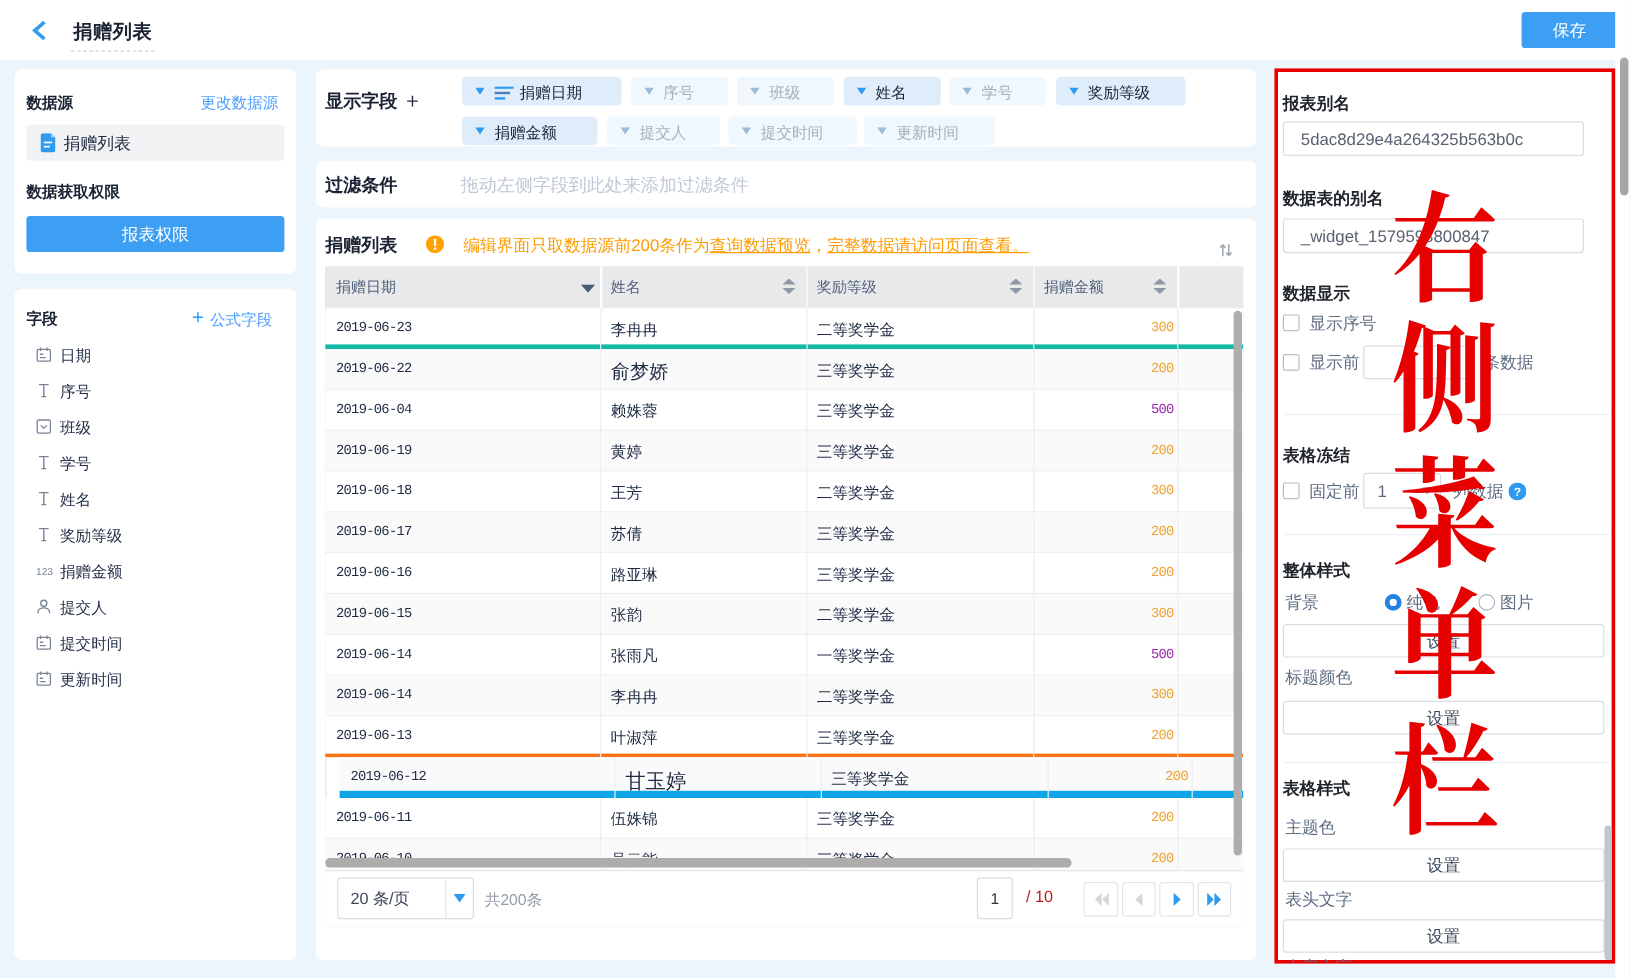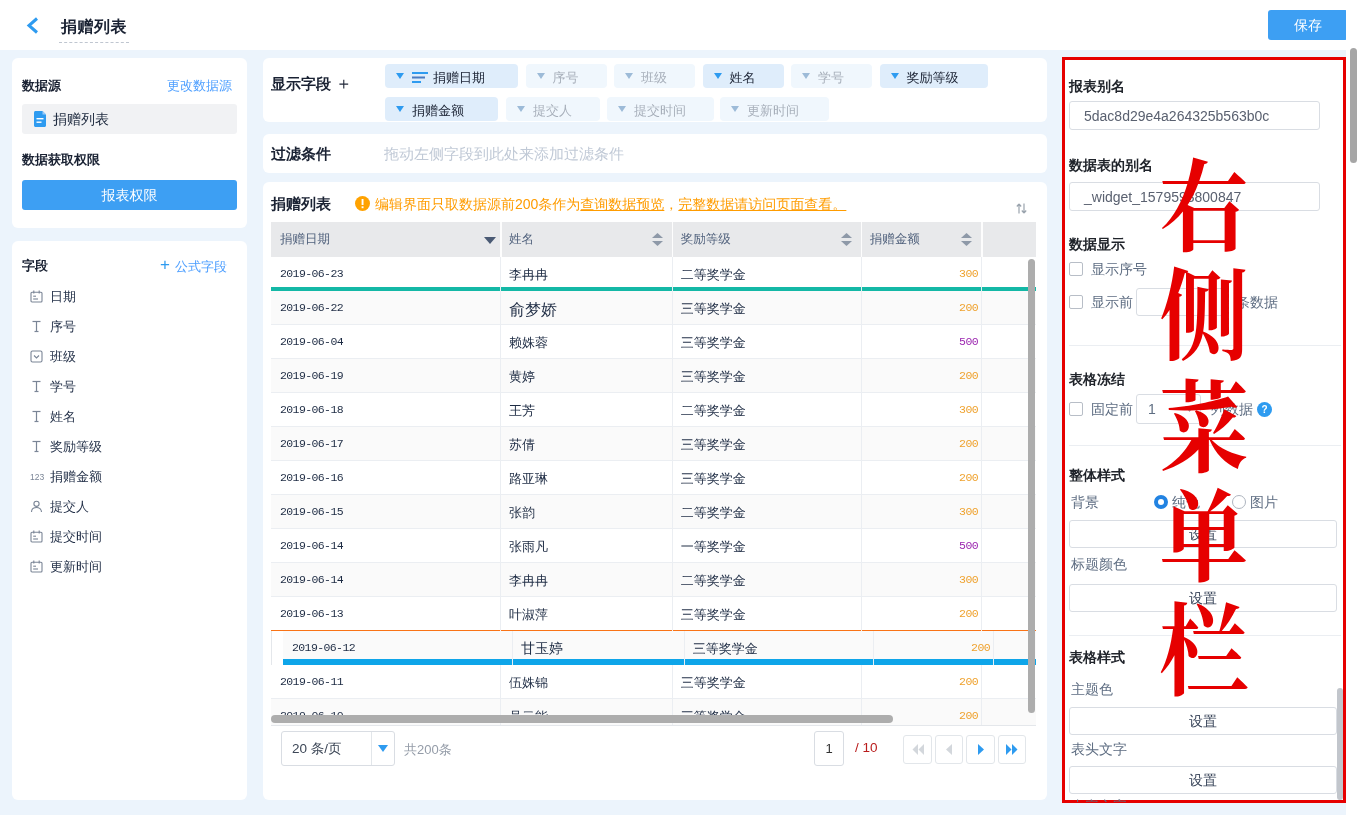--- a/index.html
+++ b/index.html
@@ -166,21 +166,21 @@
 <div class="card" style="left:263px;top:133.5px;width:784px;height:39px"></div>
 <div class="abs bld" style="left:271px;top:145px;font-size:15px">过滤条件</div>
 <div class="abs" style="left:384px;top:145px;font-size:15px;color:#C0C9D6">拖动左侧字段到此处来添加过滤条件</div>
 <div class="card" style="left:263px;top:182px;width:784px;height:618px"></div>
 <div class="abs bld" style="left:271px;top:195px;font-size:15px">捐赠列表</div>
 <svg class="abs" style="left:355px;top:196px" width="15" height="15" viewBox="0 0 15 15">
     <circle cx="7.5" cy="7.5" r="7.5" fill="#FFA200"></circle>
     <rect x="6.6" y="3" width="1.9" height="6" fill="#fff"></rect>
     <rect x="6.6" y="10.3" width="1.9" height="1.9" fill="#fff"></rect>
   </svg>
-<div class="abs" style="left:375px;top:196px;font-size:14px;color:#FF9C00;white-space:nowrap">编辑界面只取数据源前200条作为<span style="text-decoration:underline">查询数据预览</span>，<span style="text-decoration:underline">完整数据请访问页面查看。</span></div>
+<div class="abs" style="left:386px;top:196px;font-size:14px;color:#FF9C00;white-space:nowrap">编辑界面只取数据源前200条作为<span style="text-decoration:underline">查询数据预览</span>，<span style="text-decoration:underline">完整数据请访问页面查看。</span></div>
 <svg class="abs" style="left:1015px;top:202px" width="13" height="13" viewBox="0 0 13 13" fill="none" stroke="#9AA3AD" stroke-width="1.2">
     <path d="M4,11.5 L4,2 M4,2 L1.8,4.5 M4,2 L6.2,4.5"></path>
     <path d="M9,1.5 L9,11 M9,11 L6.8,8.5 M9,11 L11.2,8.5"></path>
   </svg>
 <div class="abs" style="left:271px;top:222px;width:765px;height:550px;border:1px solid #E4E7EB;background:#fff"></div>
 <div class="abs" style="left:271px;top:222px;width:765px;height:34.5px;background:#E8E9EB"></div>
 <div class="abs" style="left:280px;top:231px;font-size:12.5px;color:#51627D">捐赠日期</div>
 <div class="abs" style="left:509px;top:231px;font-size:12.5px;color:#51627D">姓名</div>
 <div class="abs" style="left:680.7px;top:231px;font-size:12.5px;color:#51627D">奖励等级</div>
 <div class="abs" style="left:869.7px;top:231px;font-size:12.5px;color:#51627D">捐赠金额</div>
@@ -297,33 +297,33 @@
 <div style="position:absolute;left:0;top:306px;width:765px;height:34px;background:#FAFAFA;border-bottom:1px solid #EBEEF2">
 <div style="position:absolute;left:9px;top:10px;font-family:'Liberation Mono',monospace;font-size:11.5px;letter-spacing:-0.6px;color:#1D2B43">2019-06-14</div>
 <div style="position:absolute;left:238px;top:9px;font-size:13px;color:#1D2B43">李冉冉</div>
 <div style="position:absolute;left:409.7px;top:9px;font-size:13px;color:#1D2B43">二等奖学金</div>
 <div style="position:absolute;left:589.7px;top:10px;width:117.29999999999995px;text-align:right;font-family:'Liberation Mono',monospace;font-size:11.5px;letter-spacing:-0.6px;color:#EFA22E">300</div>
 <div style="position:absolute;left:229px;top:0;width:1px;height:34px;background:#EBEEF2"></div>
 <div style="position:absolute;left:400.7px;top:0;width:1px;height:34px;background:#EBEEF2"></div>
 <div style="position:absolute;left:589.7px;top:0;width:1px;height:34px;background:#EBEEF2"></div>
 <div style="position:absolute;left:710px;top:0;width:1px;height:34px;background:#EBEEF2"></div>
 </div>
-<div style="position:absolute;left:0;top:340px;width:765px;height:34px;background:#fff;border-bottom:1px solid #f97316">
+<div style="position:absolute;left:0;top:340px;width:765px;height:34px;background:#fff;border-bottom:3px solid #f97316">
 <div style="position:absolute;left:9px;top:10px;font-family:'Liberation Mono',monospace;font-size:11.5px;letter-spacing:-0.6px;color:#1D2B43">2019-06-13</div>
 <div style="position:absolute;left:238px;top:9px;font-size:13px;color:#1D2B43">叶淑萍</div>
 <div style="position:absolute;left:409.7px;top:9px;font-size:13px;color:#1D2B43">三等奖学金</div>
 <div style="position:absolute;left:589.7px;top:10px;width:117.29999999999995px;text-align:right;font-family:'Liberation Mono',monospace;font-size:11.5px;letter-spacing:-0.6px;color:#EFA22E">200</div>
 <div style="position:absolute;left:229px;top:0;width:1px;height:34px;background:#EBEEF2"></div>
 <div style="position:absolute;left:400.7px;top:0;width:1px;height:34px;background:#EBEEF2"></div>
 <div style="position:absolute;left:589.7px;top:0;width:1px;height:34px;background:#EBEEF2"></div>
 <div style="position:absolute;left:710px;top:0;width:1px;height:34px;background:#EBEEF2"></div>
 </div>
 <div style="position:absolute;left:12px;top:374px;width:765px;height:34px;background:#FAFAFA;border-bottom:6px solid #0ea5e9">
 <div style="position:absolute;left:9px;top:10px;font-family:'Liberation Mono',monospace;font-size:11.5px;letter-spacing:-0.6px;color:#1D2B43">2019-06-12</div>
-<div style="position:absolute;left:238px;top:9px;font-size:14px;color:#1D2B43">甘玉婷</div>
+<div style="position:absolute;left:238px;top:9px;font-size:17px;color:#1D2B43">甘玉婷</div>
 <div style="position:absolute;left:409.7px;top:9px;font-size:13px;color:#1D2B43">三等奖学金</div>
 <div style="position:absolute;left:589.7px;top:10px;width:117.29999999999995px;text-align:right;font-family:'Liberation Mono',monospace;font-size:11.5px;letter-spacing:-0.6px;color:#EFA22E">200</div>
 <div style="position:absolute;left:229px;top:0;width:1px;height:34px;background:#EBEEF2"></div>
 <div style="position:absolute;left:400.7px;top:0;width:1px;height:34px;background:#EBEEF2"></div>
 <div style="position:absolute;left:589.7px;top:0;width:1px;height:34px;background:#EBEEF2"></div>
 <div style="position:absolute;left:710px;top:0;width:1px;height:34px;background:#EBEEF2"></div>
 </div>
 <div style="position:absolute;left:0;top:408px;width:765px;height:34px;background:#fff;border-bottom:1px solid #EBEEF2">
 <div style="position:absolute;left:9px;top:10px;font-family:'Liberation Mono',monospace;font-size:11.5px;letter-spacing:-0.6px;color:#1D2B43">2019-06-11</div>
 <div style="position:absolute;left:238px;top:9px;font-size:13px;color:#1D2B43">伍姝锦</div>

